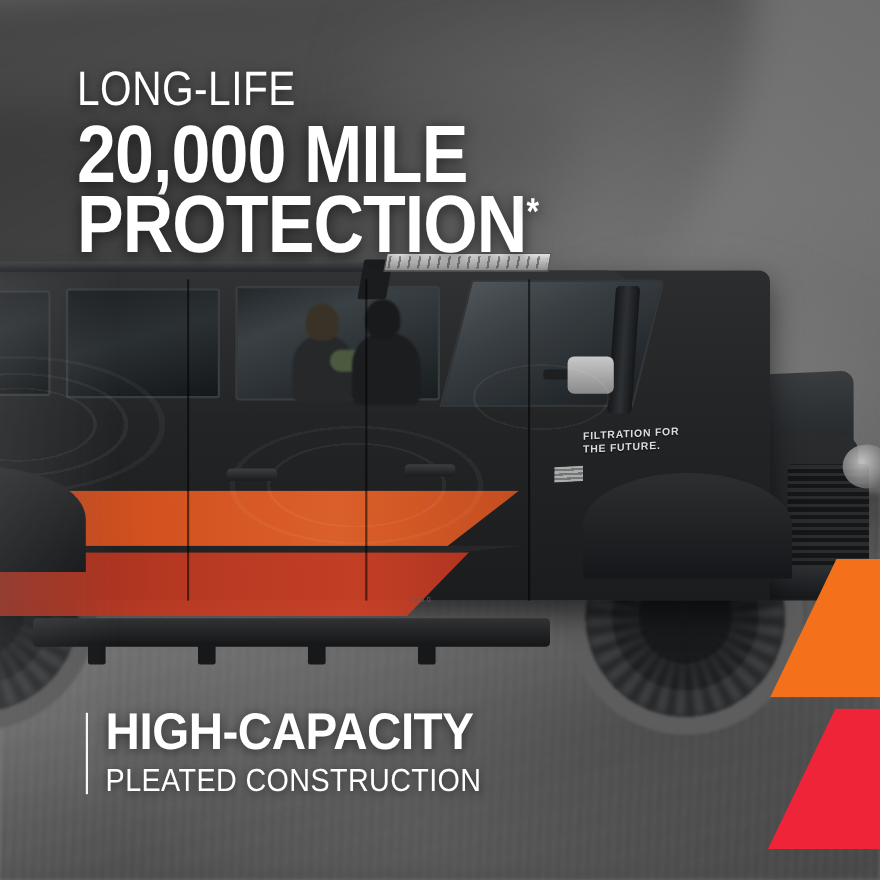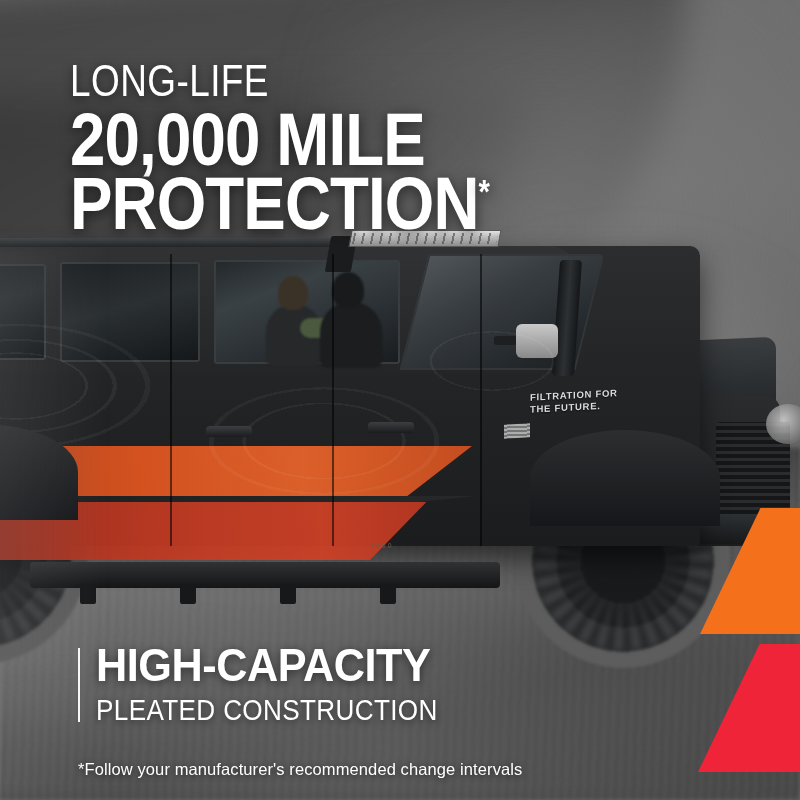--- a/index.html
+++ b/index.html
@@ -396,15 +396,14 @@
 
   <div class="txt headline">
     <span class="l1">20,000 MILE</span>
     <span class="l2"><span>PROTECTION</span><sup>*</sup></span>
   </div>
 
   <div class="rule"></div>
   <div class="txt sub1">HIGH-CAPACITY</div>
   <div class="txt sub2">PLEATED CONSTRUCTION</div>
 
-  <div class="txt footnote">*Follow your manufacturer's recommended change intervals</div>
 
 </div>
 
 </body></html>

